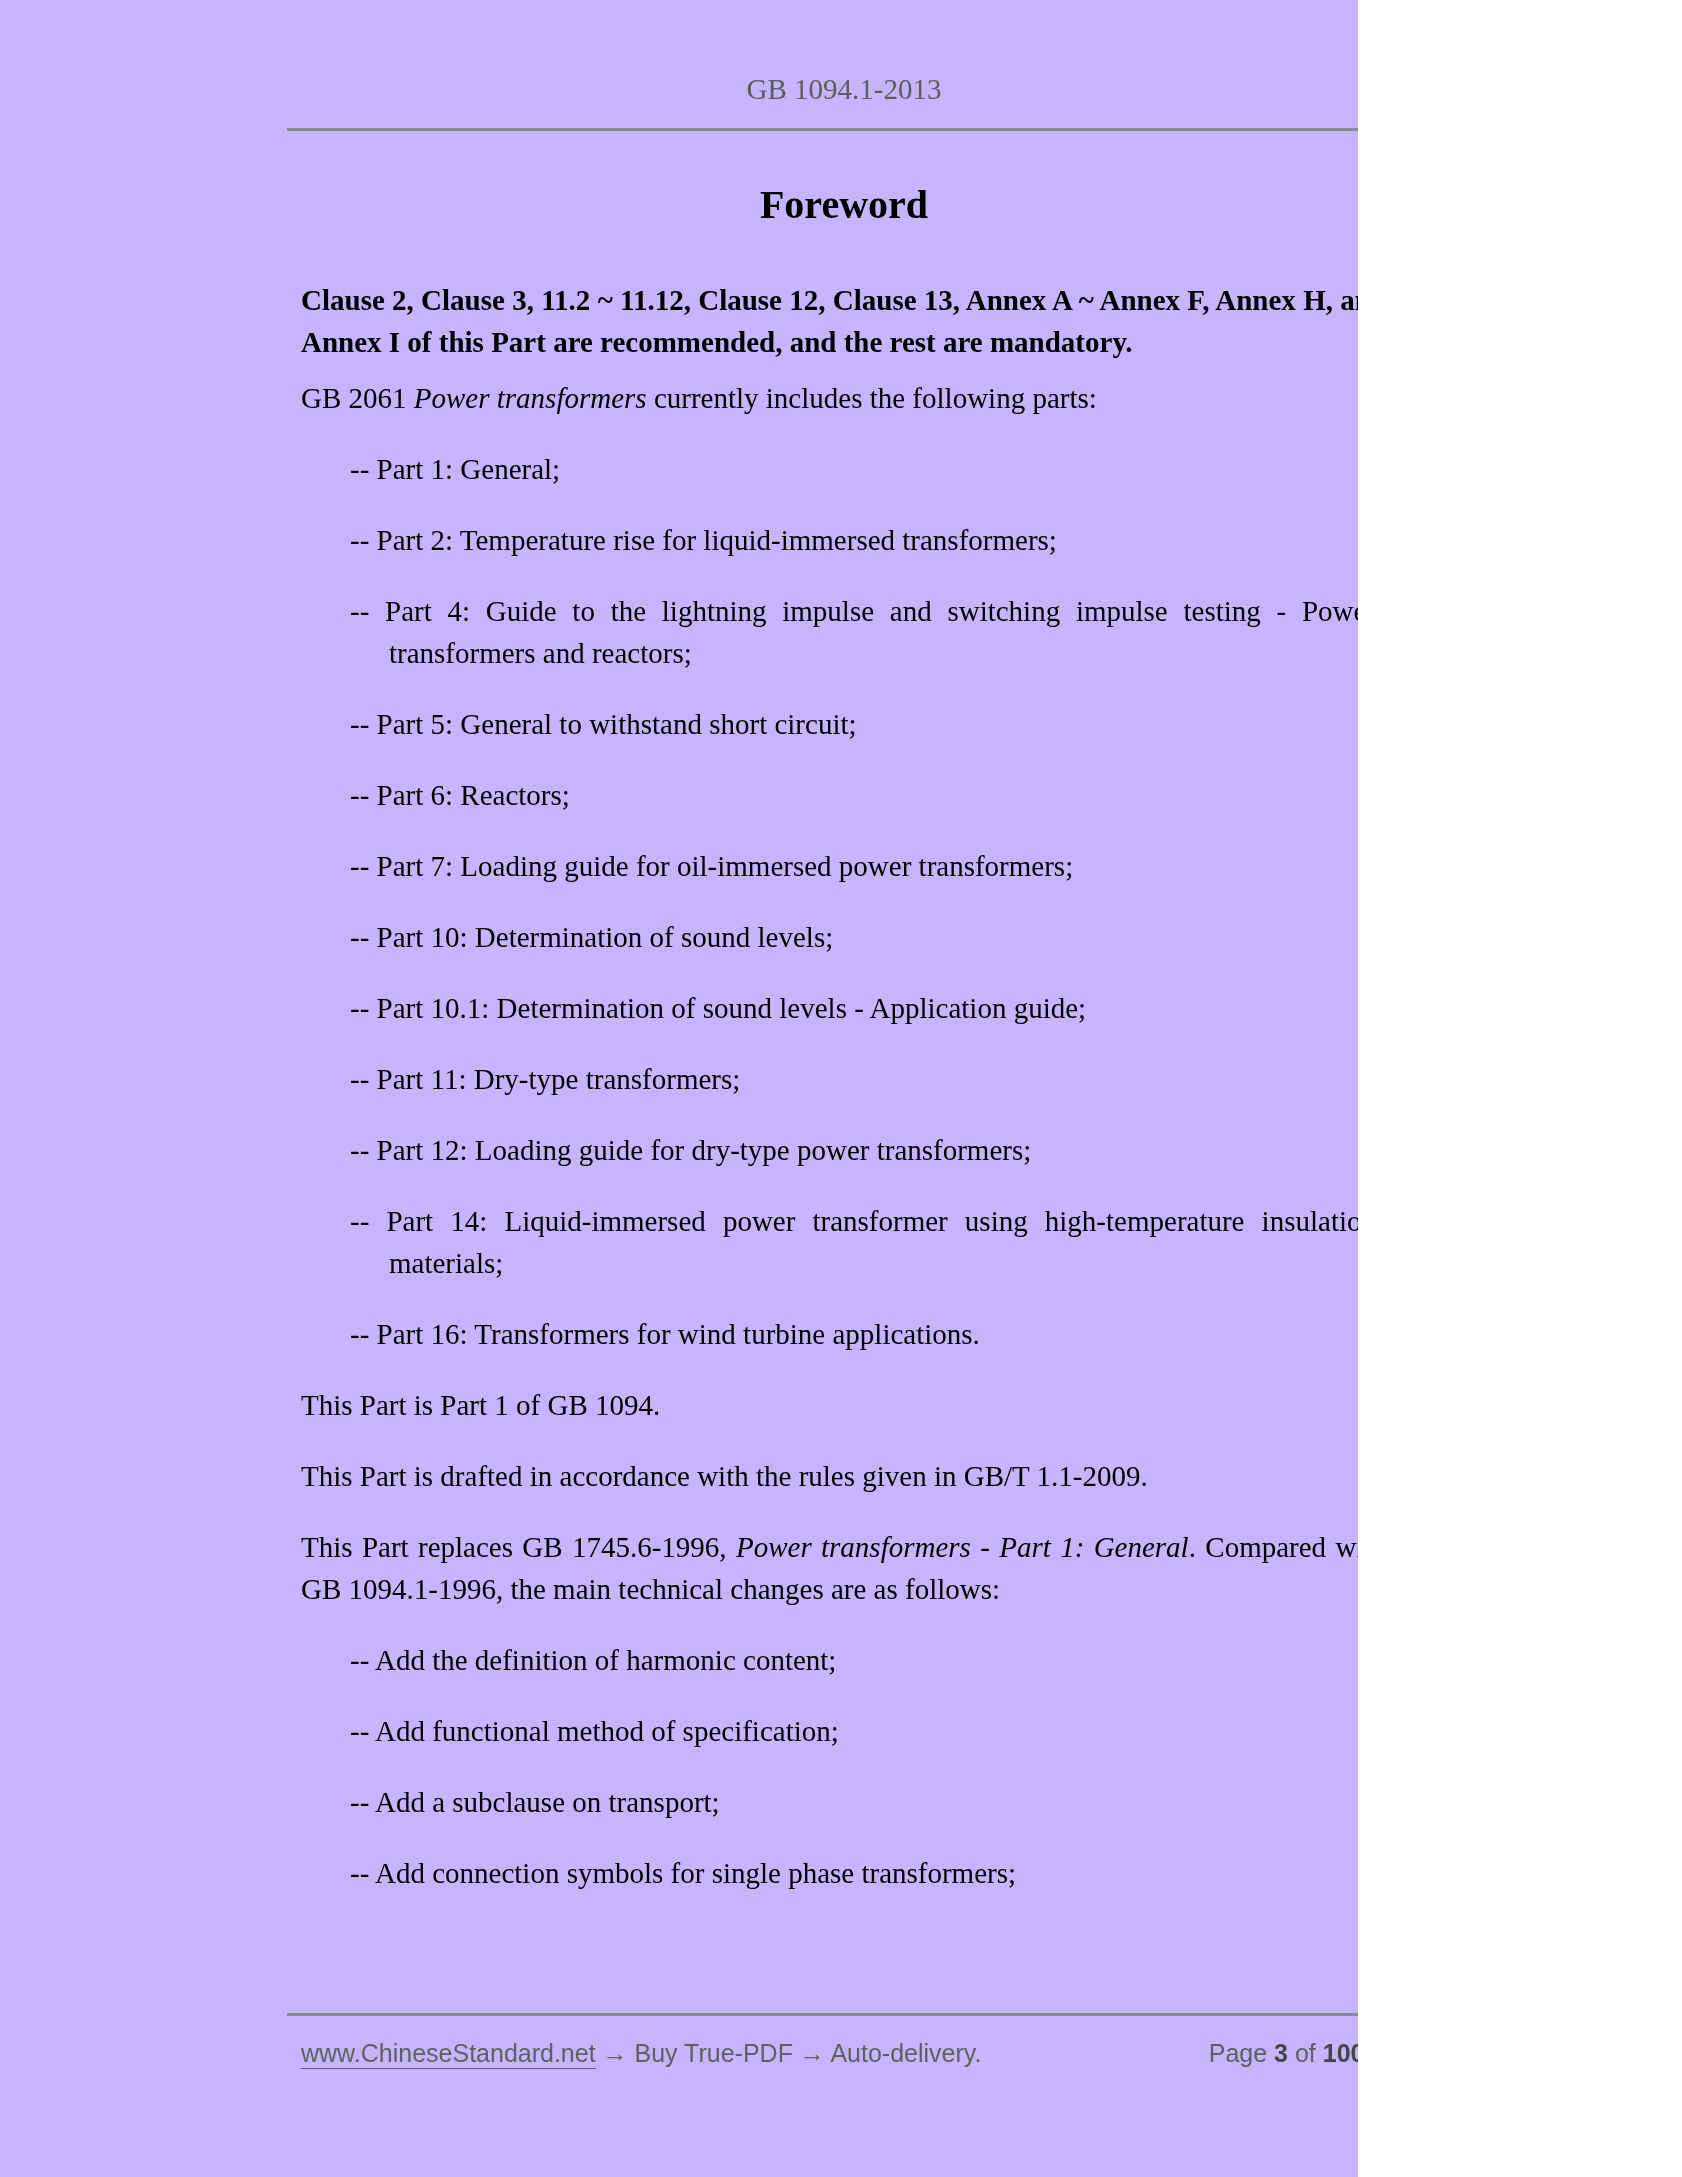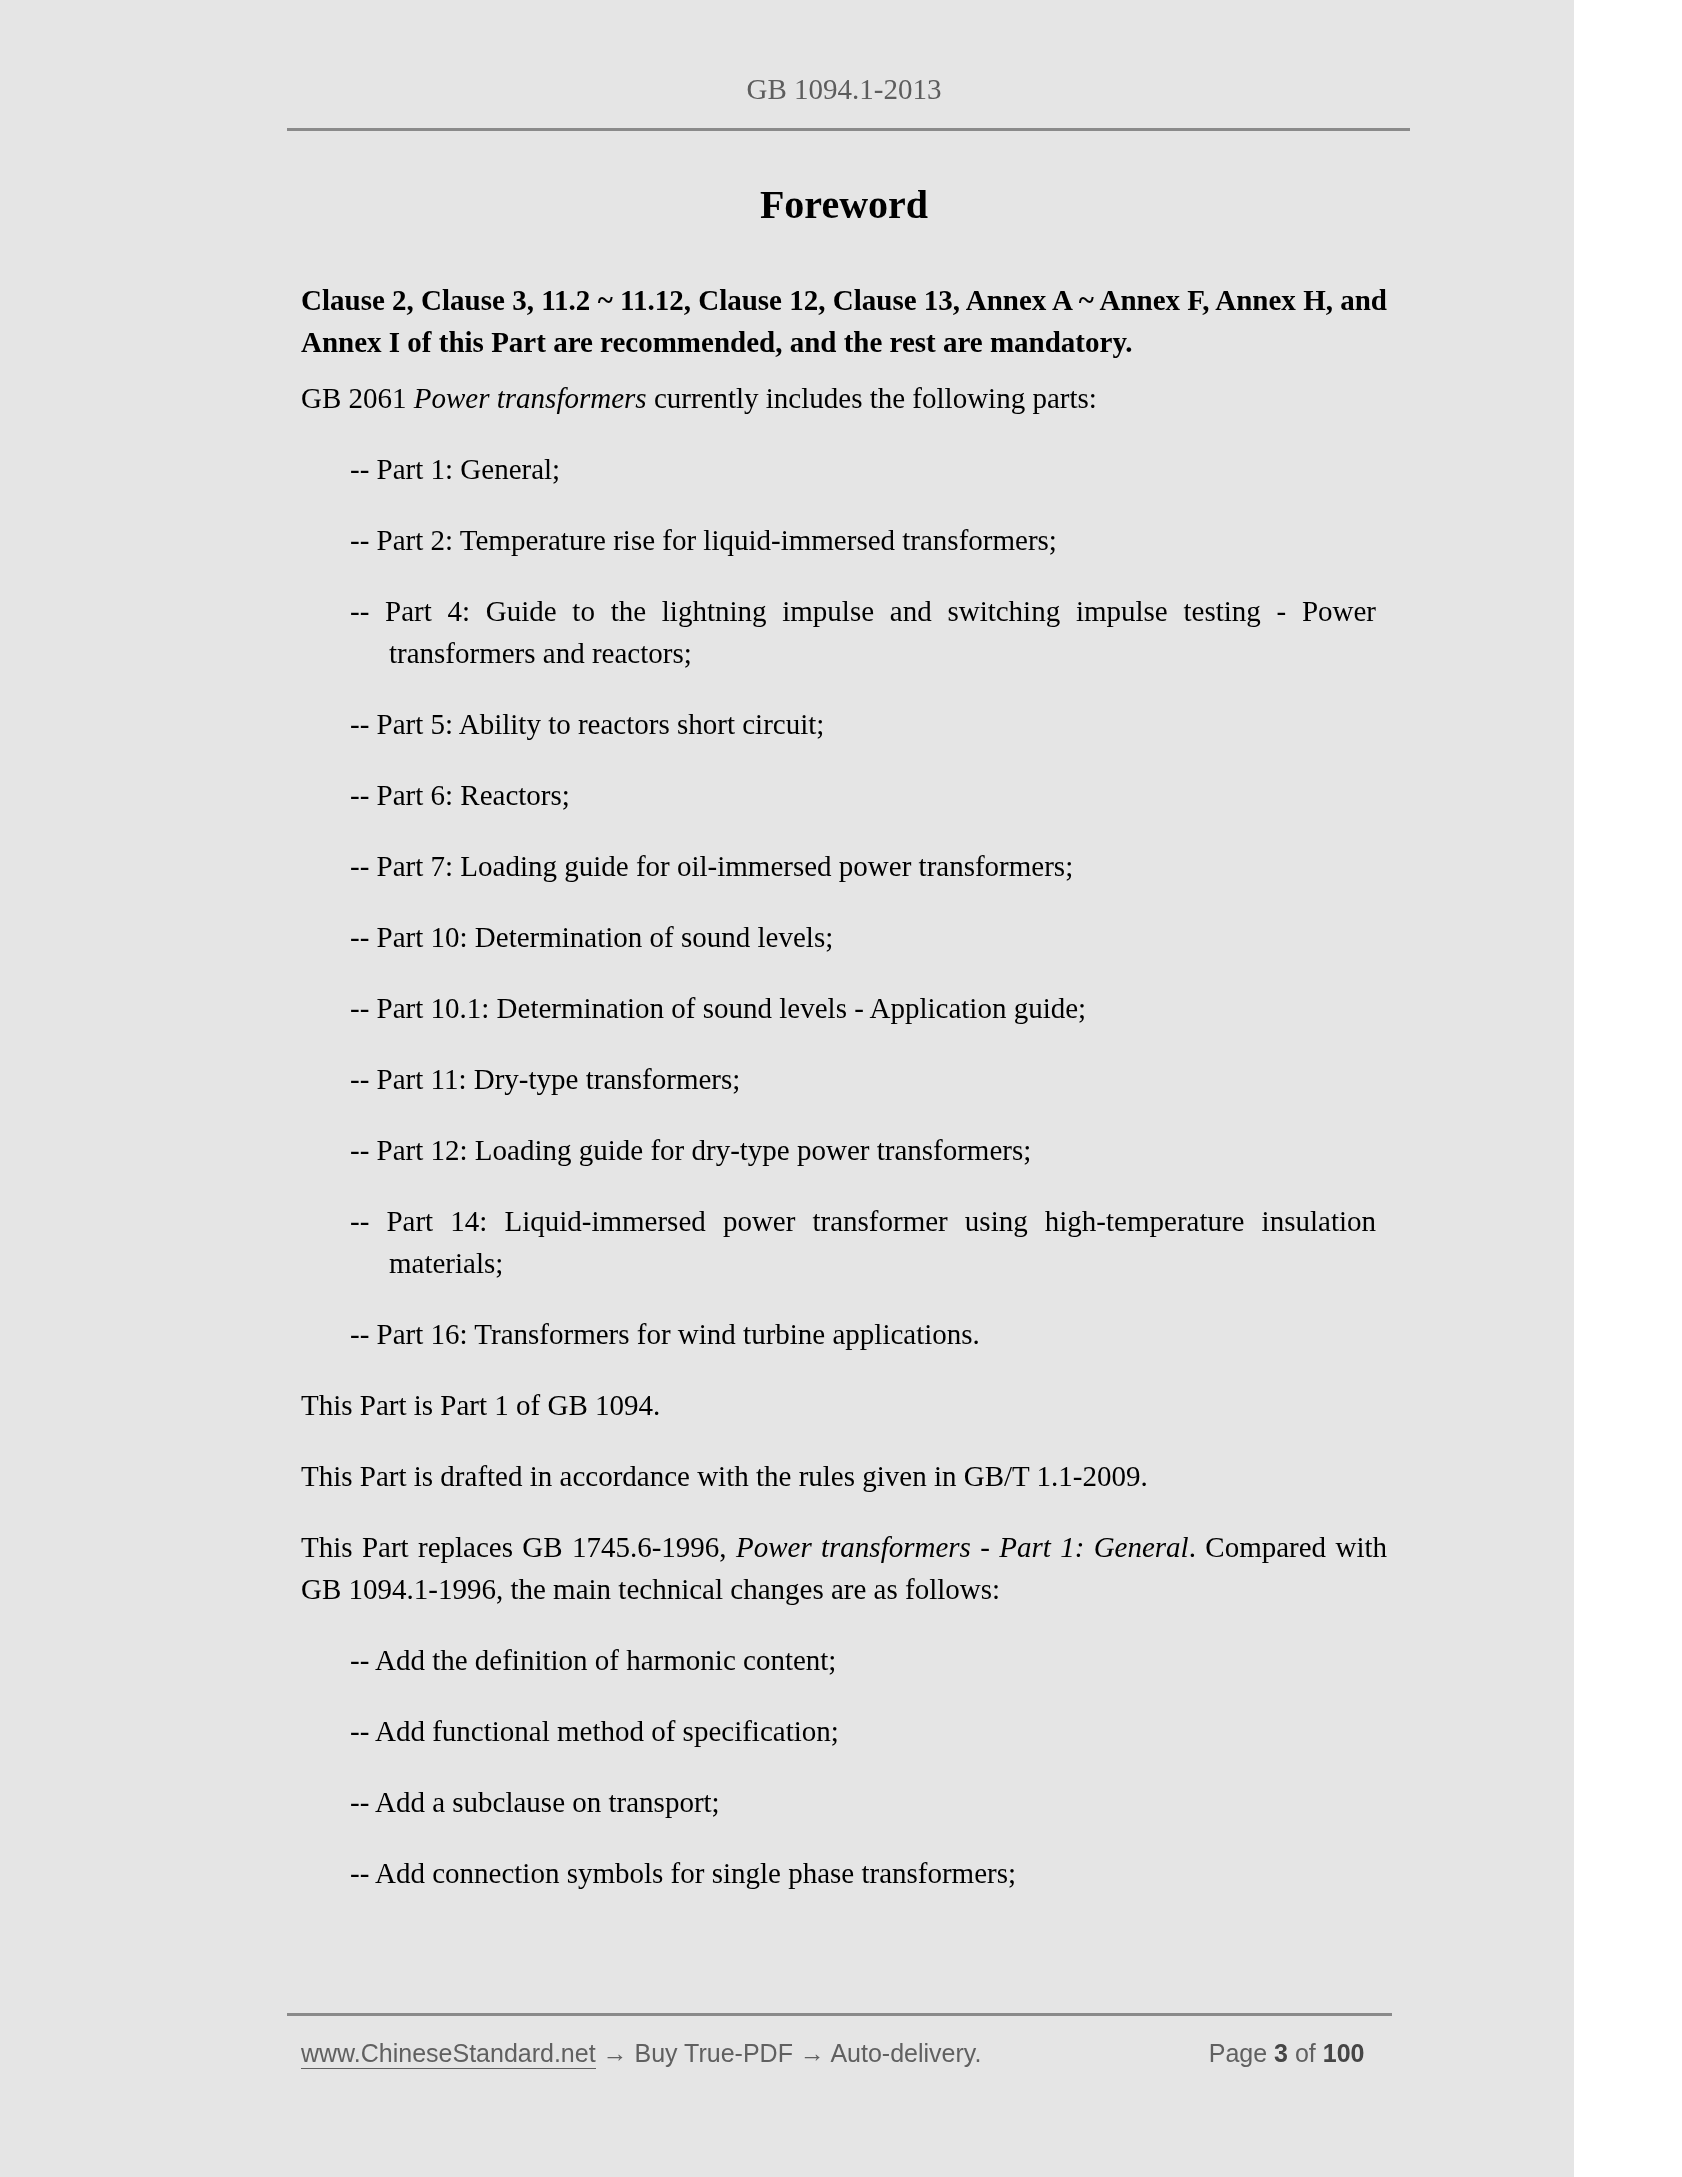--- a/index.html
+++ b/index.html
@@ -1,20 +1,20 @@
 <!DOCTYPE html>
 <html style="font-size:14px"><head>
 <meta charset="utf-8">
 <style>
   html, body { margin: 0; padding: 0; background: #ffffff; }
   .page {
     position: relative;
-    width: 1574px;
+    width: 1358px;
     height: 2177px;
-    background: #e5e5e5;
+    background: #c4b5fd;
     font-family: "Liberation Serif", "DejaVu Serif", serif;
     color: #000000;
     overflow: hidden;
     text-decoration: underline;
   }
   .content {
     position: absolute;
     left: 301px;
     top: 0;
     width: 1086px;
@@ -108,21 +108,21 @@
     <h1 class="page-title">Foreword</h1>
 
     <p class="para lead">Clause 2, Clause 3, 11.2 ~ 11.12, Clause 12, Clause 13, Annex A ~ Annex F, Annex H, and Annex I of this Part are recommended, and the rest are mandatory.</p>
 
     <p class="para"><span>GB 2061 </span><span class="it">Power transformers</span><span> currently includes the following parts:</span></p>
 
     <ul class="dash-list">
         <li>-- Part 1: General;</li>
         <li>-- Part 2: Temperature rise for liquid-immersed transformers;</li>
         <li>-- Part 4: Guide to the lightning impulse and switching impulse testing - Power transformers and reactors;</li>
-        <li>-- Part 5: Ability to reactors short circuit;</li>
+        <li>-- Part 5: General to withstand short circuit;</li>
         <li>-- Part 6: Reactors;</li>
         <li>-- Part 7: Loading guide for oil-immersed power transformers;</li>
         <li>-- Part 10: Determination of sound levels;</li>
         <li>-- Part 10.1: Determination of sound levels - Application guide;</li>
         <li>-- Part 11: Dry-type transformers;</li>
         <li>-- Part 12: Loading guide for dry-type power transformers;</li>
         <li>-- Part 14: Liquid-immersed power transformer using high-temperature insulation materials;</li>
         <li>-- Part 16: Transformers for wind turbine applications.</li>
       </ul>
 

